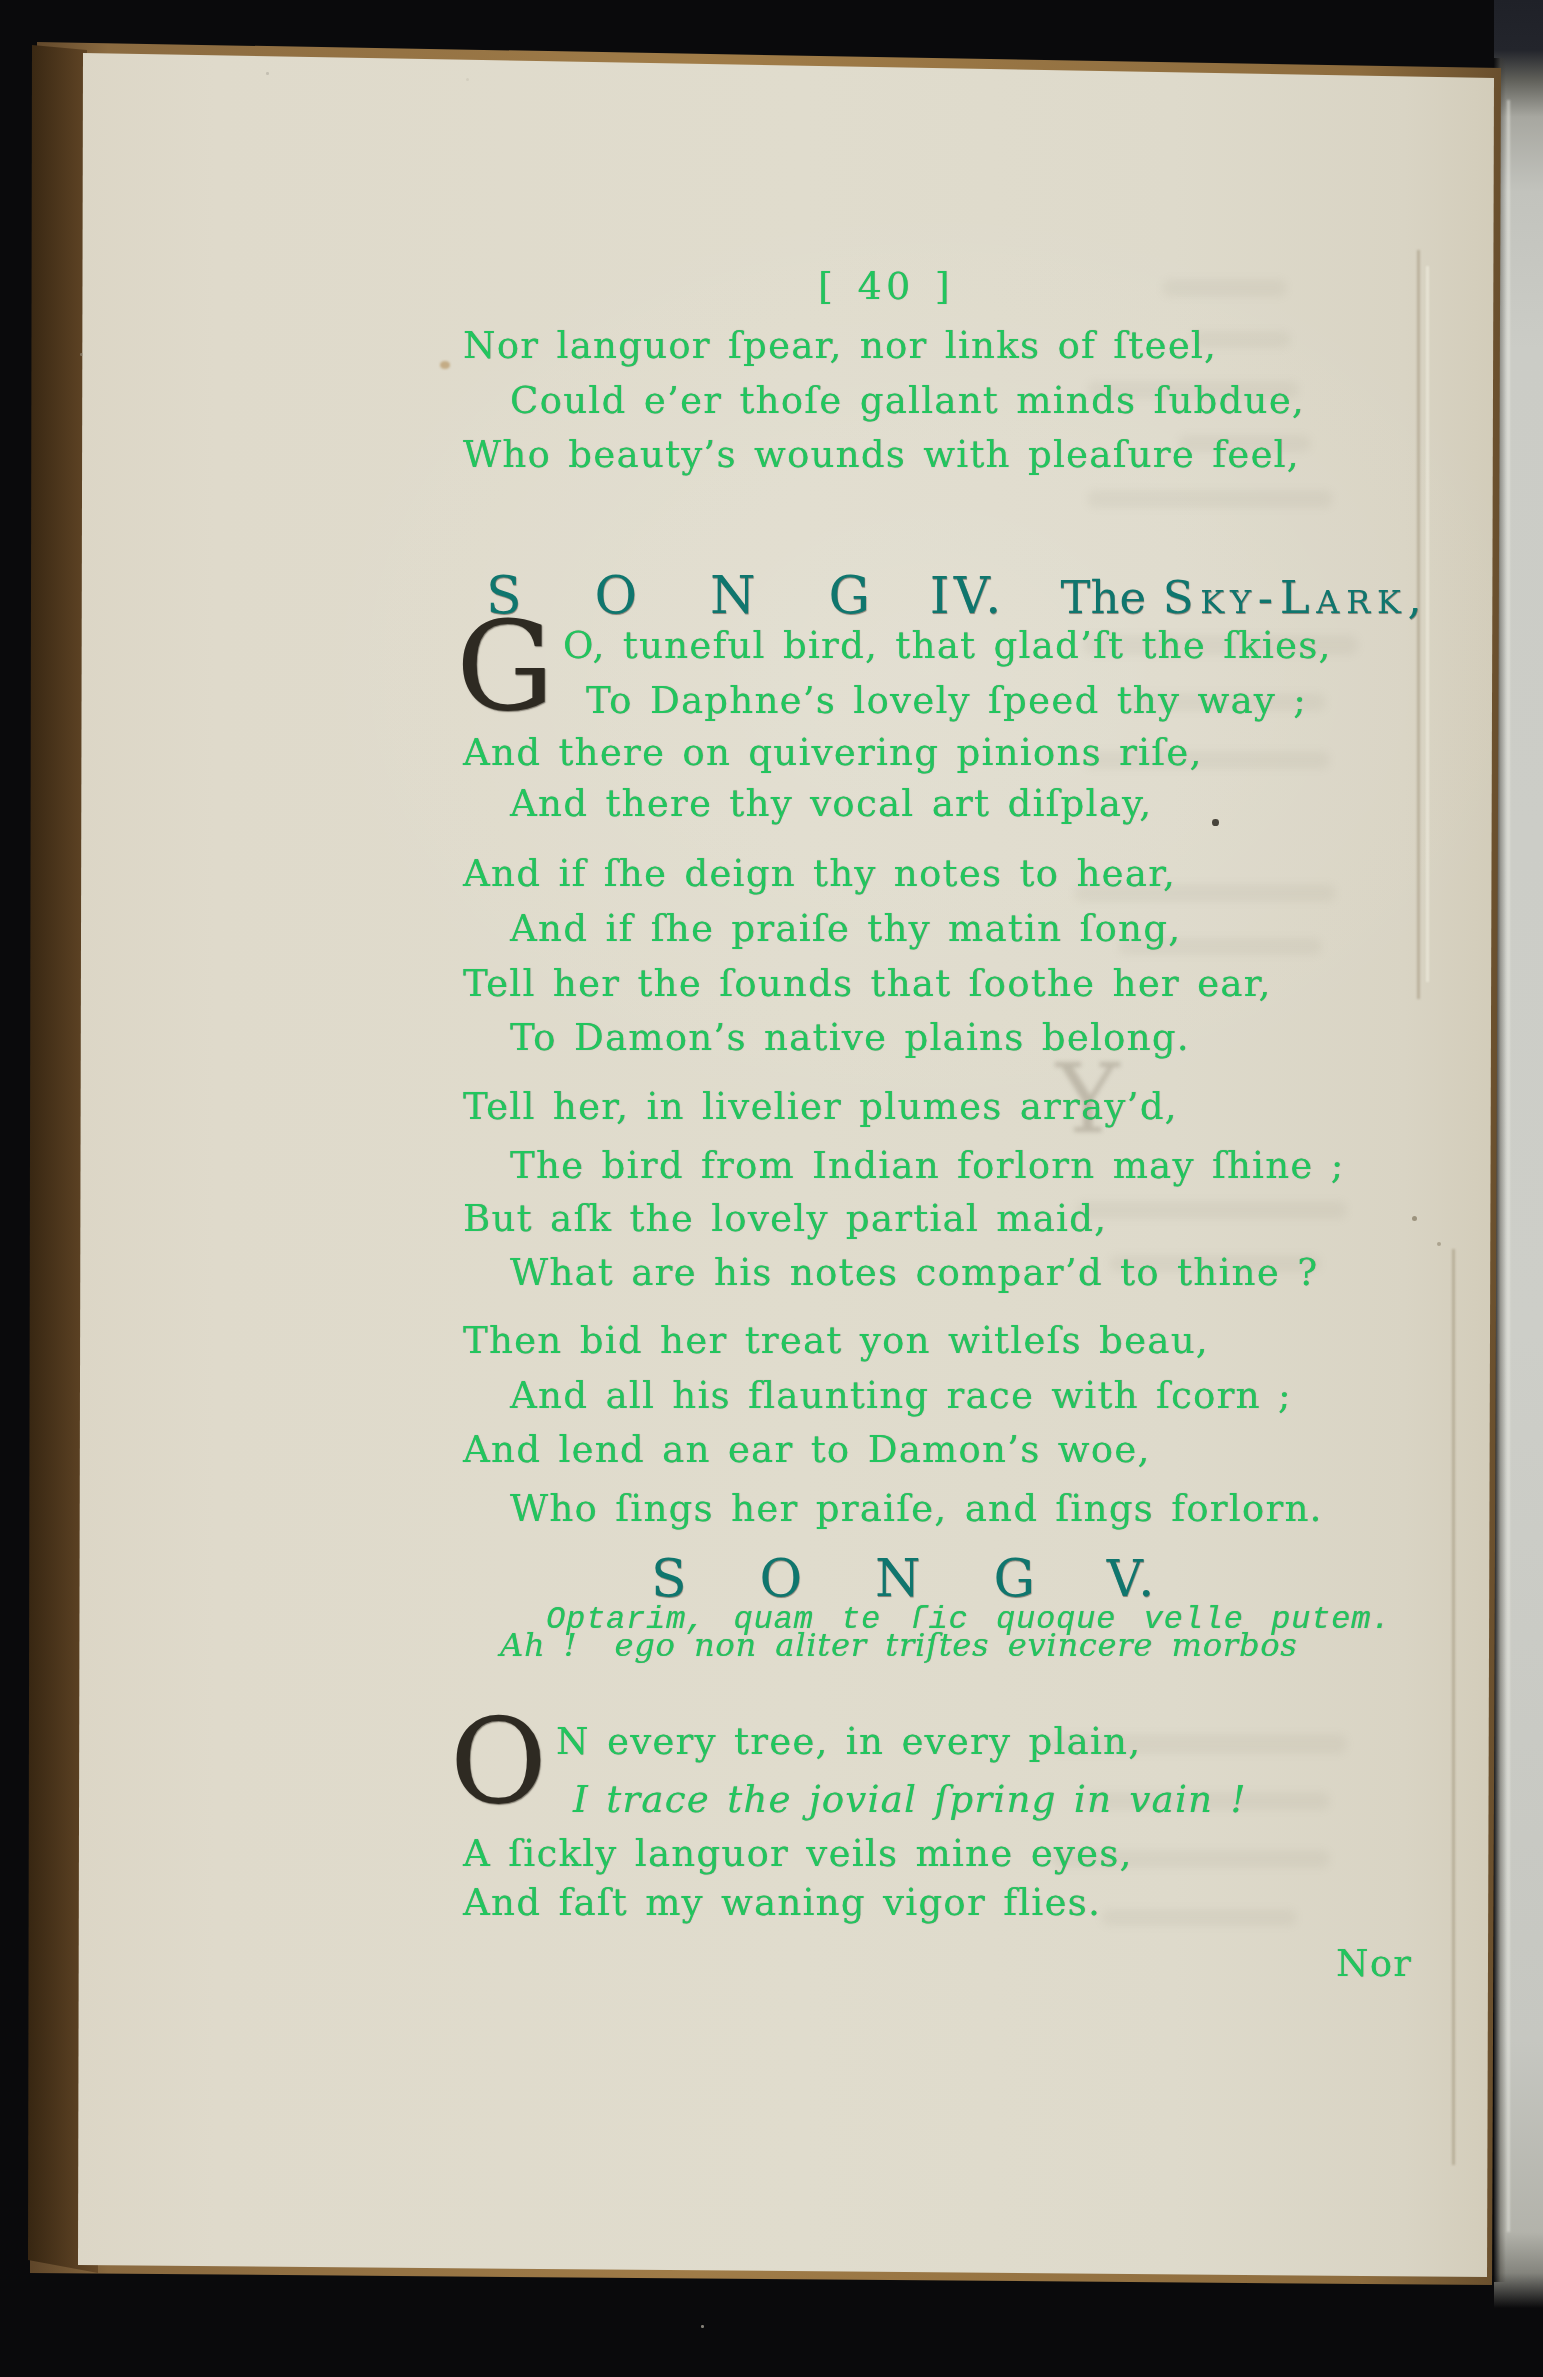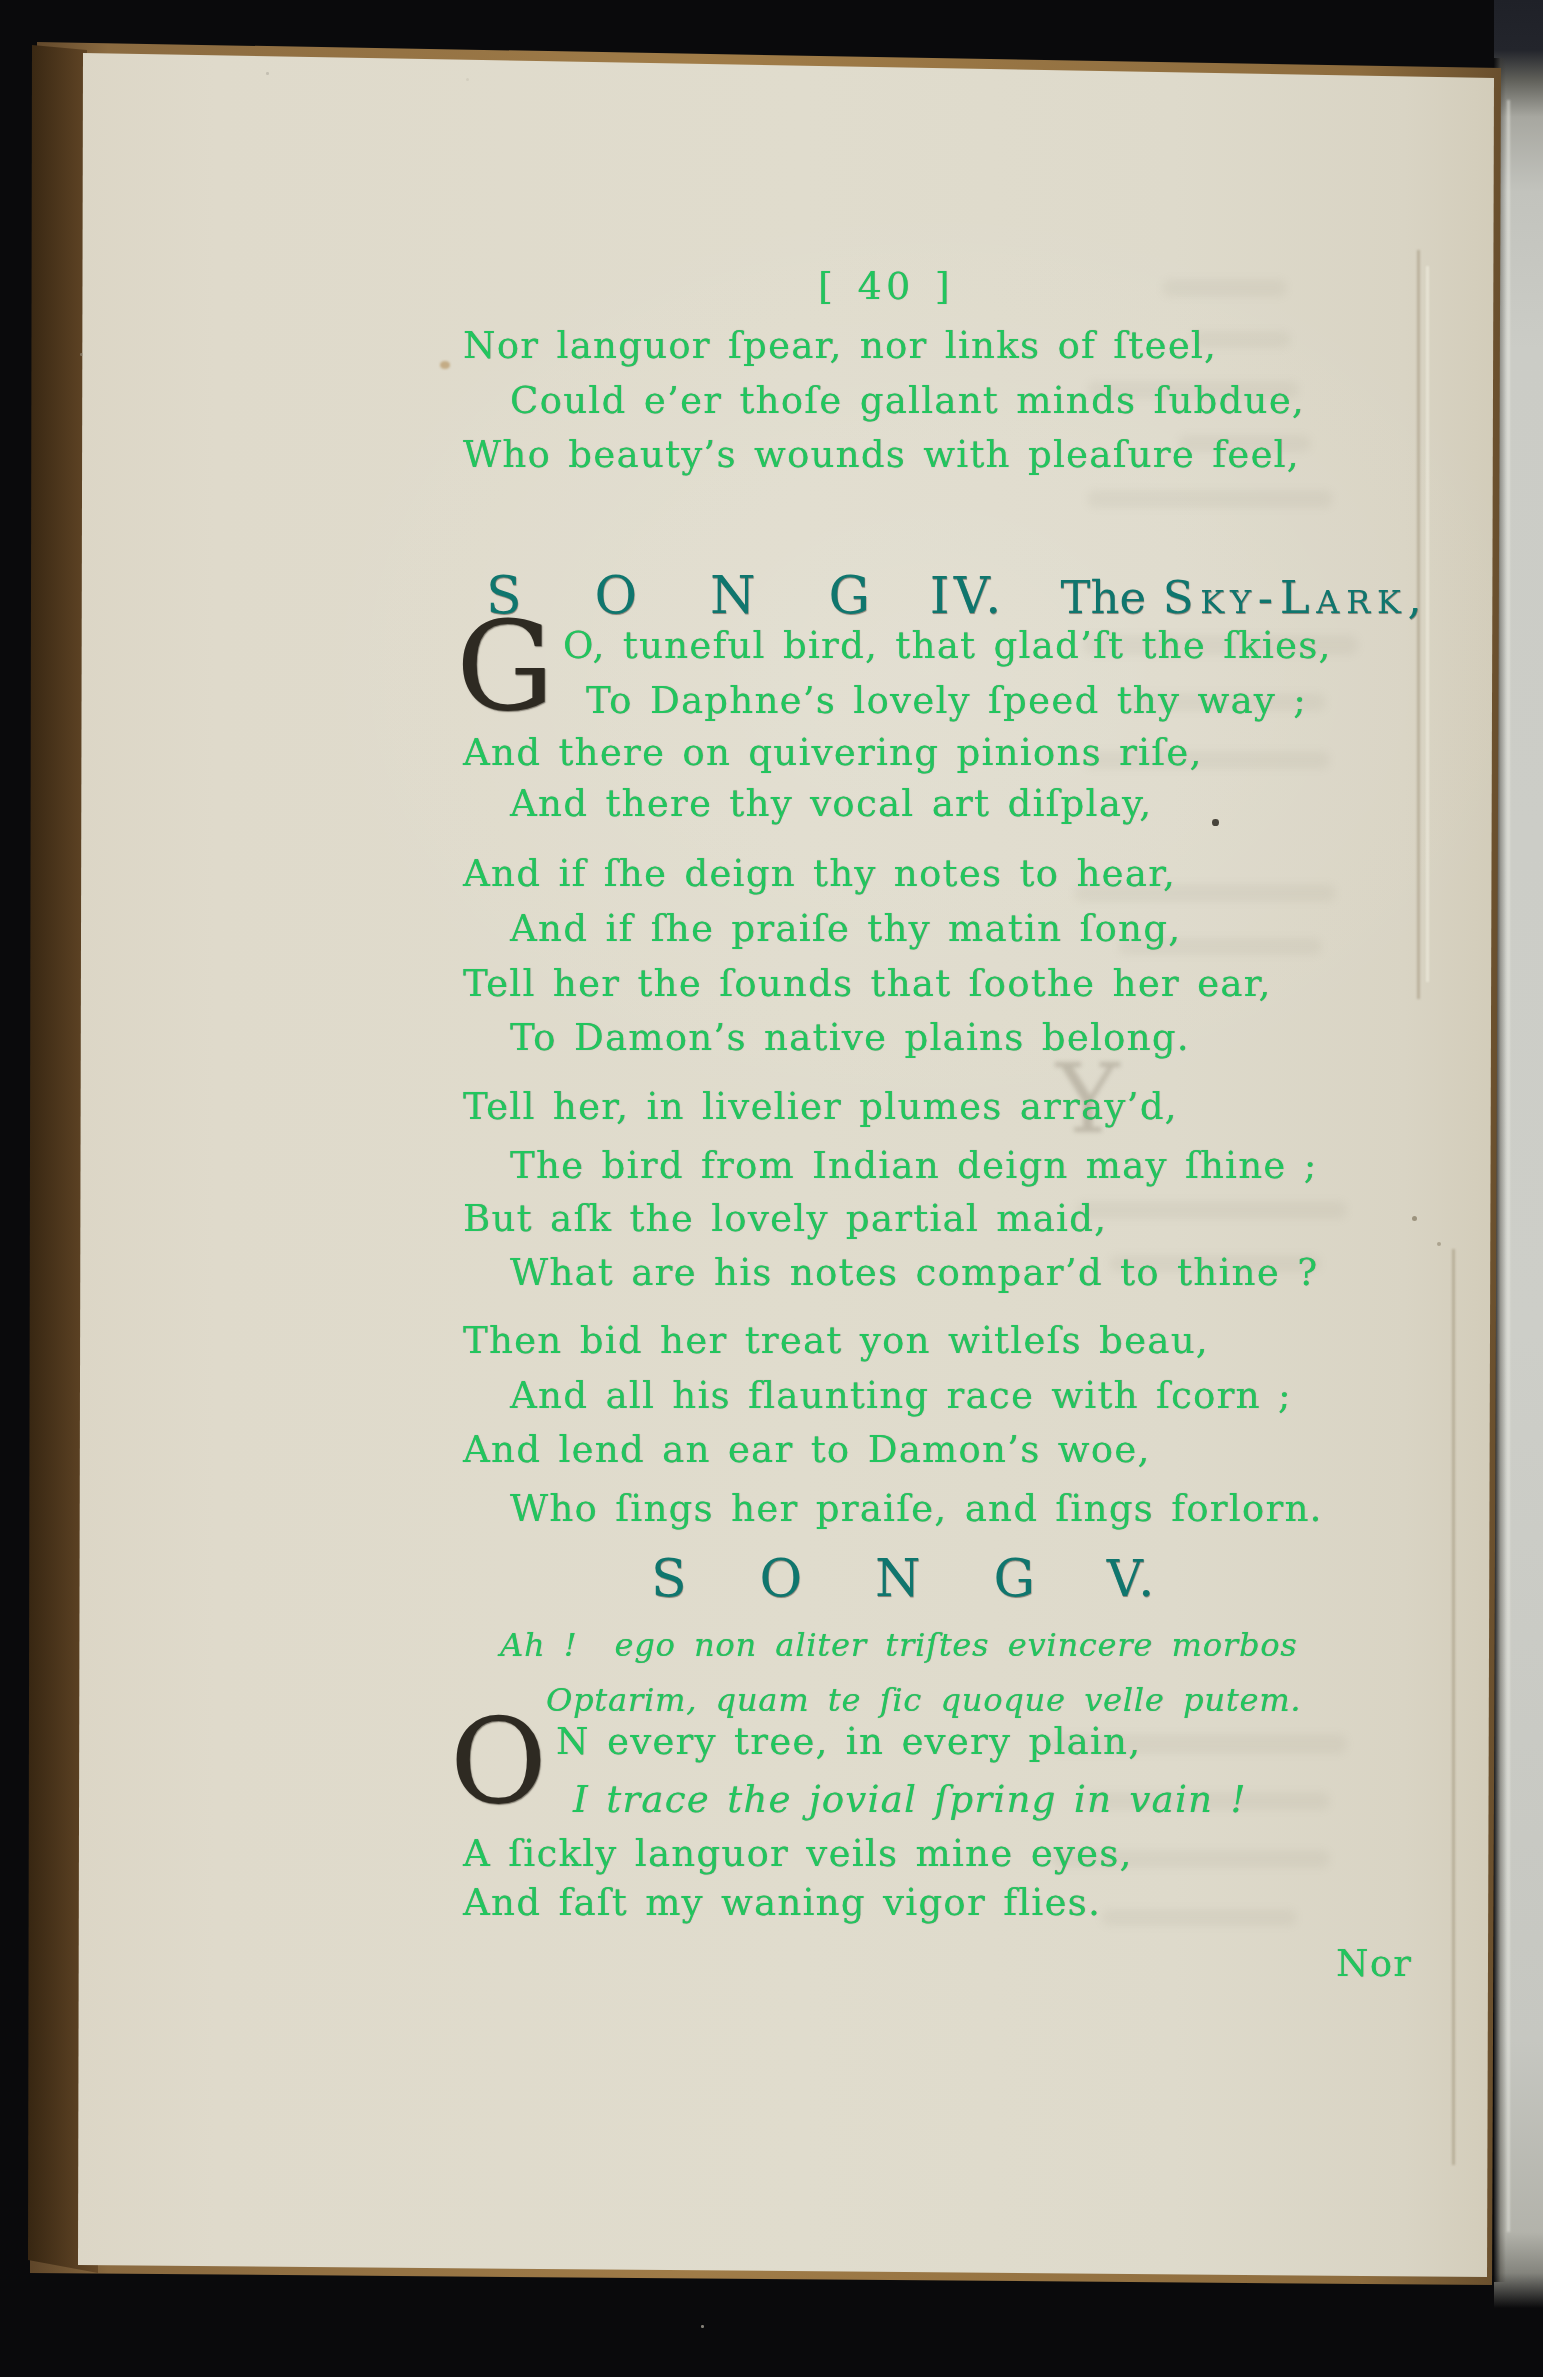--- a/index.html
+++ b/index.html
@@ -140,35 +140,35 @@
   <div class="dropcap" style="left:456px;top:605px;font-size:123px;">G</div>
   <div class="line" style="left:563px;top:627px;">O, tuneful bird, that glad’ſt the ſkies,</div>
   <div class="line" style="left:586px;top:682px;">To Daphne’s lovely ſpeed thy way ;</div>
   <div class="line" style="left:463px;top:734px;">And there on quivering pinions riſe,</div>
   <div class="line" style="left:510px;top:785px;">And there thy vocal art diſplay,</div>
   <div class="line" style="left:463px;top:855px;">And if ſhe deign thy notes to hear,</div>
   <div class="line" style="left:510px;top:910px;">And if ſhe praiſe thy matin ſong,</div>
   <div class="line" style="left:463px;top:965px;">Tell her the ſounds that ſoothe her ear,</div>
   <div class="line" style="left:510px;top:1019px;">To Damon’s native plains belong.</div>
   <div class="line" style="left:463px;top:1088px;">Tell her, in livelier plumes array’d,</div>
-  <div class="line" style="left:510px;top:1147px;">The bird from Indian deign may ſhine ;</div>
+  <div class="line" style="left:510px;top:1147px;">The bird from Indian forlorn may ſhine ;</div>
   <div class="line" style="left:463px;top:1200px;">But aſk the lovely partial maid,</div>
   <div class="line" style="left:510px;top:1254px;">What are his notes compar’d to thine ?</div>
   <div class="line" style="left:463px;top:1322px;">Then bid her treat yon witleſs beau,</div>
   <div class="line" style="left:510px;top:1377px;">And all his flaunting race with ſcorn ;</div>
   <div class="line" style="left:463px;top:1431px;">And lend an ear to Damon’s woe,</div>
   <div class="line" style="left:510px;top:1490px;">Who ſings her praiſe, and ſings forlorn.</div>
 
   <div class="heading" style="left:651px;top:1548px;">
     <span class="songword">S O N G</span>
     <span class="songnum" style="margin-left:60px;">V.</span>
   </div>
 
   <div class="line epigraph" style="left:500px;top:1629px;">Ah !  ego non aliter triſtes evincere morbos</div>
-  <div class="line epigraph" style="left:546px;top:1684px;">Optarim, quam te ſic quoque velle putem.</div>
+  <div class="line epigraph" style="left:546px;top:1604px;font-family:Liberation Mono, monospace;">Optarim, quam te ſic quoque velle putem.</div>
 
   <div class="dropcap" style="left:450px;top:1702px;font-size:118px;">O</div>
   <div class="line" style="left:556px;top:1723px;">N every tree, in every plain,</div>
   <div class="line" style="left:573px;top:1781px;font-style:italic;">I trace the jovial ſpring in vain !</div>
   <div class="line" style="left:463px;top:1835px;">A ſickly languor veils mine eyes,</div>
   <div class="line" style="left:463px;top:1884px;">And faſt my waning vigor flies.</div>
 
   <div class="line catchword" style="left:1336px;top:1945px;">Nor</div>
 
 </div>

